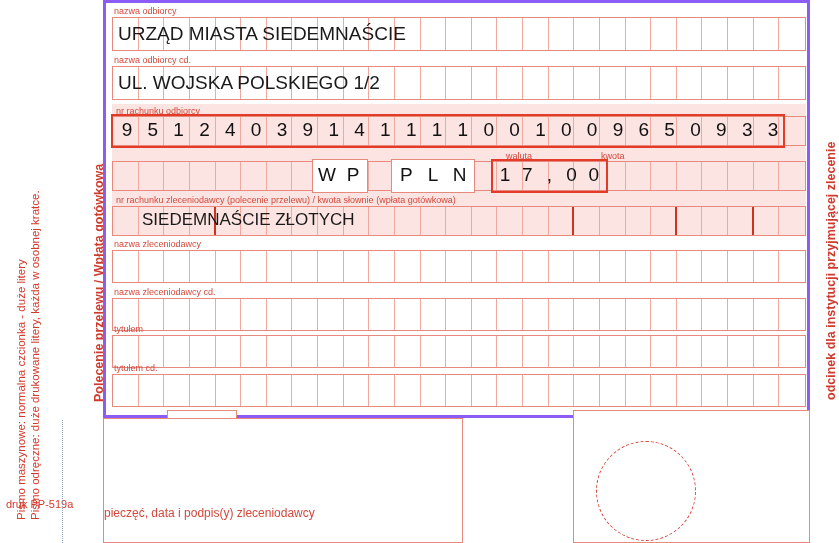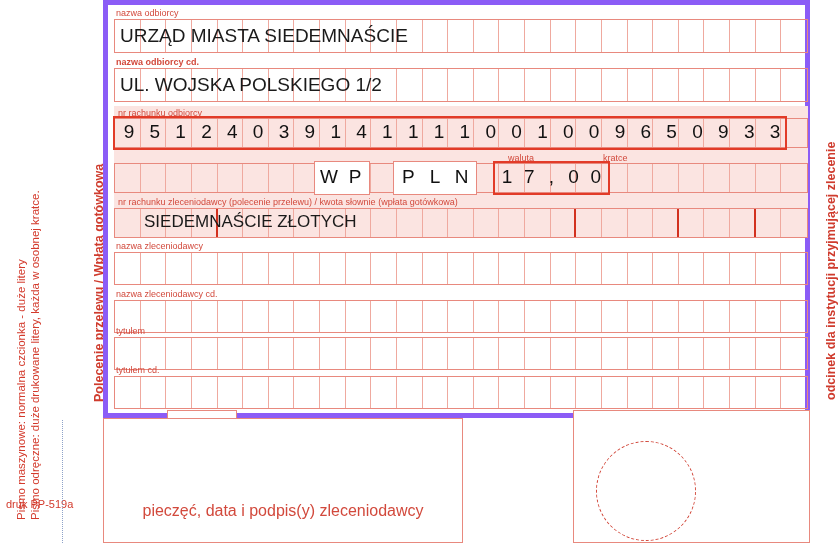--- a/index.html
+++ b/index.html
@@ -78,21 +78,21 @@
     border-left: 1px dotted #8ea2c8;
   }
 
   
   .form-outline {
     position: absolute;
     left: 103px;
     top: 0px;
     width: 707px;
     height: 418px;
-    border: 5px solid #8b5cf6;
+    border: 3px solid #8b5cf6;
     box-sizing: border-box;
     background: #ffffff;
     padding-left: 44px;
   }
   .row-label {
     position: absolute;
     font-size: 9px;
     color: #d2493c;
     line-height: 10px;
     white-space: nowrap;
@@ -160,22 +160,21 @@
     width: 360px;
     height: 125px;
     border: 1px solid #e8897e;
     box-sizing: border-box;
     background: #fff;
   }
   .bottom-left .caption {
     position: absolute;
     left: 0; right: 0;
     bottom: 22px;
-    text-align: center;
-    font-size: 16px;
+    font-size: 12px;
     color: #d2493c;
   }
   .bottom-mid {
     position: absolute;
     left: 463px;
     top: 440px;
     width: 110px;
     height: 103px;
     border: 1px solid #e8897e;
     box-sizing: border-box;
@@ -287,21 +286,21 @@
         <div class="cell" style="width: 3.7037%;"></div>
         <div class="cell" style="width: 3.7037%;"></div>
         <div class="cell" style="width: 3.7037%;"></div>
         <div class="cell" style="width: 3.7037%;"></div>
         <div class="cell" style="width: 3.7037%;"></div>
         <div class="cell" style="width: 3.7037%;"></div>
         <div class="cell" style="width: 3.7037%;"></div>
       </div>
     <div class="value" style="left:12px; top:20px;">URZĄD MIASTA  SIEDEMNAŚCIE</div>
 
-    <div class="row-label" style="left:8px; top:52px;font-weight:bold;">nazwa odbiorcy cd.</div>
+    <div class="row-label" style="left:8px; top:52px;">nazwa odbiorcy cd.</div>
     <div class="comb" id="comb2" style="left:6px; top:63px; width:694px; height:34px; border:1px solid #e8897e;">
         <div class="cell" style="width: 3.7037%;"></div>
         <div class="cell" style="width: 3.7037%;"></div>
         <div class="cell" style="width: 3.7037%;"></div>
         <div class="cell" style="width: 3.7037%;"></div>
         <div class="cell" style="width: 3.7037%;"></div>
         <div class="cell" style="width: 3.7037%;"></div>
         <div class="cell" style="width: 3.7037%;"></div>
         <div class="cell" style="width: 3.7037%;"></div>
         <div class="cell" style="width: 3.7037%;"></div>
@@ -382,21 +381,21 @@
         <span style="width: 25.8462px;">9</span>
         <span style="width: 25.8462px;">6</span>
         <span style="width: 25.8462px;">5</span>
         <span style="width: 25.8462px;">0</span>
         <span style="width: 25.8462px;">9</span>
         <span style="width: 25.8462px;">3</span>
         <span style="width: 25.8462px;">3</span>
       </div>
 
     <div class="row-label" style="left:400px; top:148px;">waluta</div>
-    <div class="row-label" style="left:495px; top:148px;">kratce</div>
+    <div class="row-label" style="left:495px; top:148px;">kwota</div>
 
     <div class="comb" id="comb4" style="left:6px; top:158px; width:694px; height:30px; border:1px solid #e8897e;">
         <div class="cell" style="width: 3.7037%; background: rgb(251, 228, 225);"></div>
         <div class="cell" style="width: 3.7037%; background: rgb(251, 228, 225);"></div>
         <div class="cell" style="width: 3.7037%; background: rgb(251, 228, 225);"></div>
         <div class="cell" style="width: 3.7037%; background: rgb(251, 228, 225);"></div>
         <div class="cell" style="width: 3.7037%; background: rgb(251, 228, 225);"></div>
         <div class="cell" style="width: 3.7037%; background: rgb(251, 228, 225);"></div>
         <div class="cell" style="width: 3.7037%; background: rgb(251, 228, 225);"></div>
         <div class="cell" style="width: 3.7037%; background: rgb(251, 228, 225);"></div>

